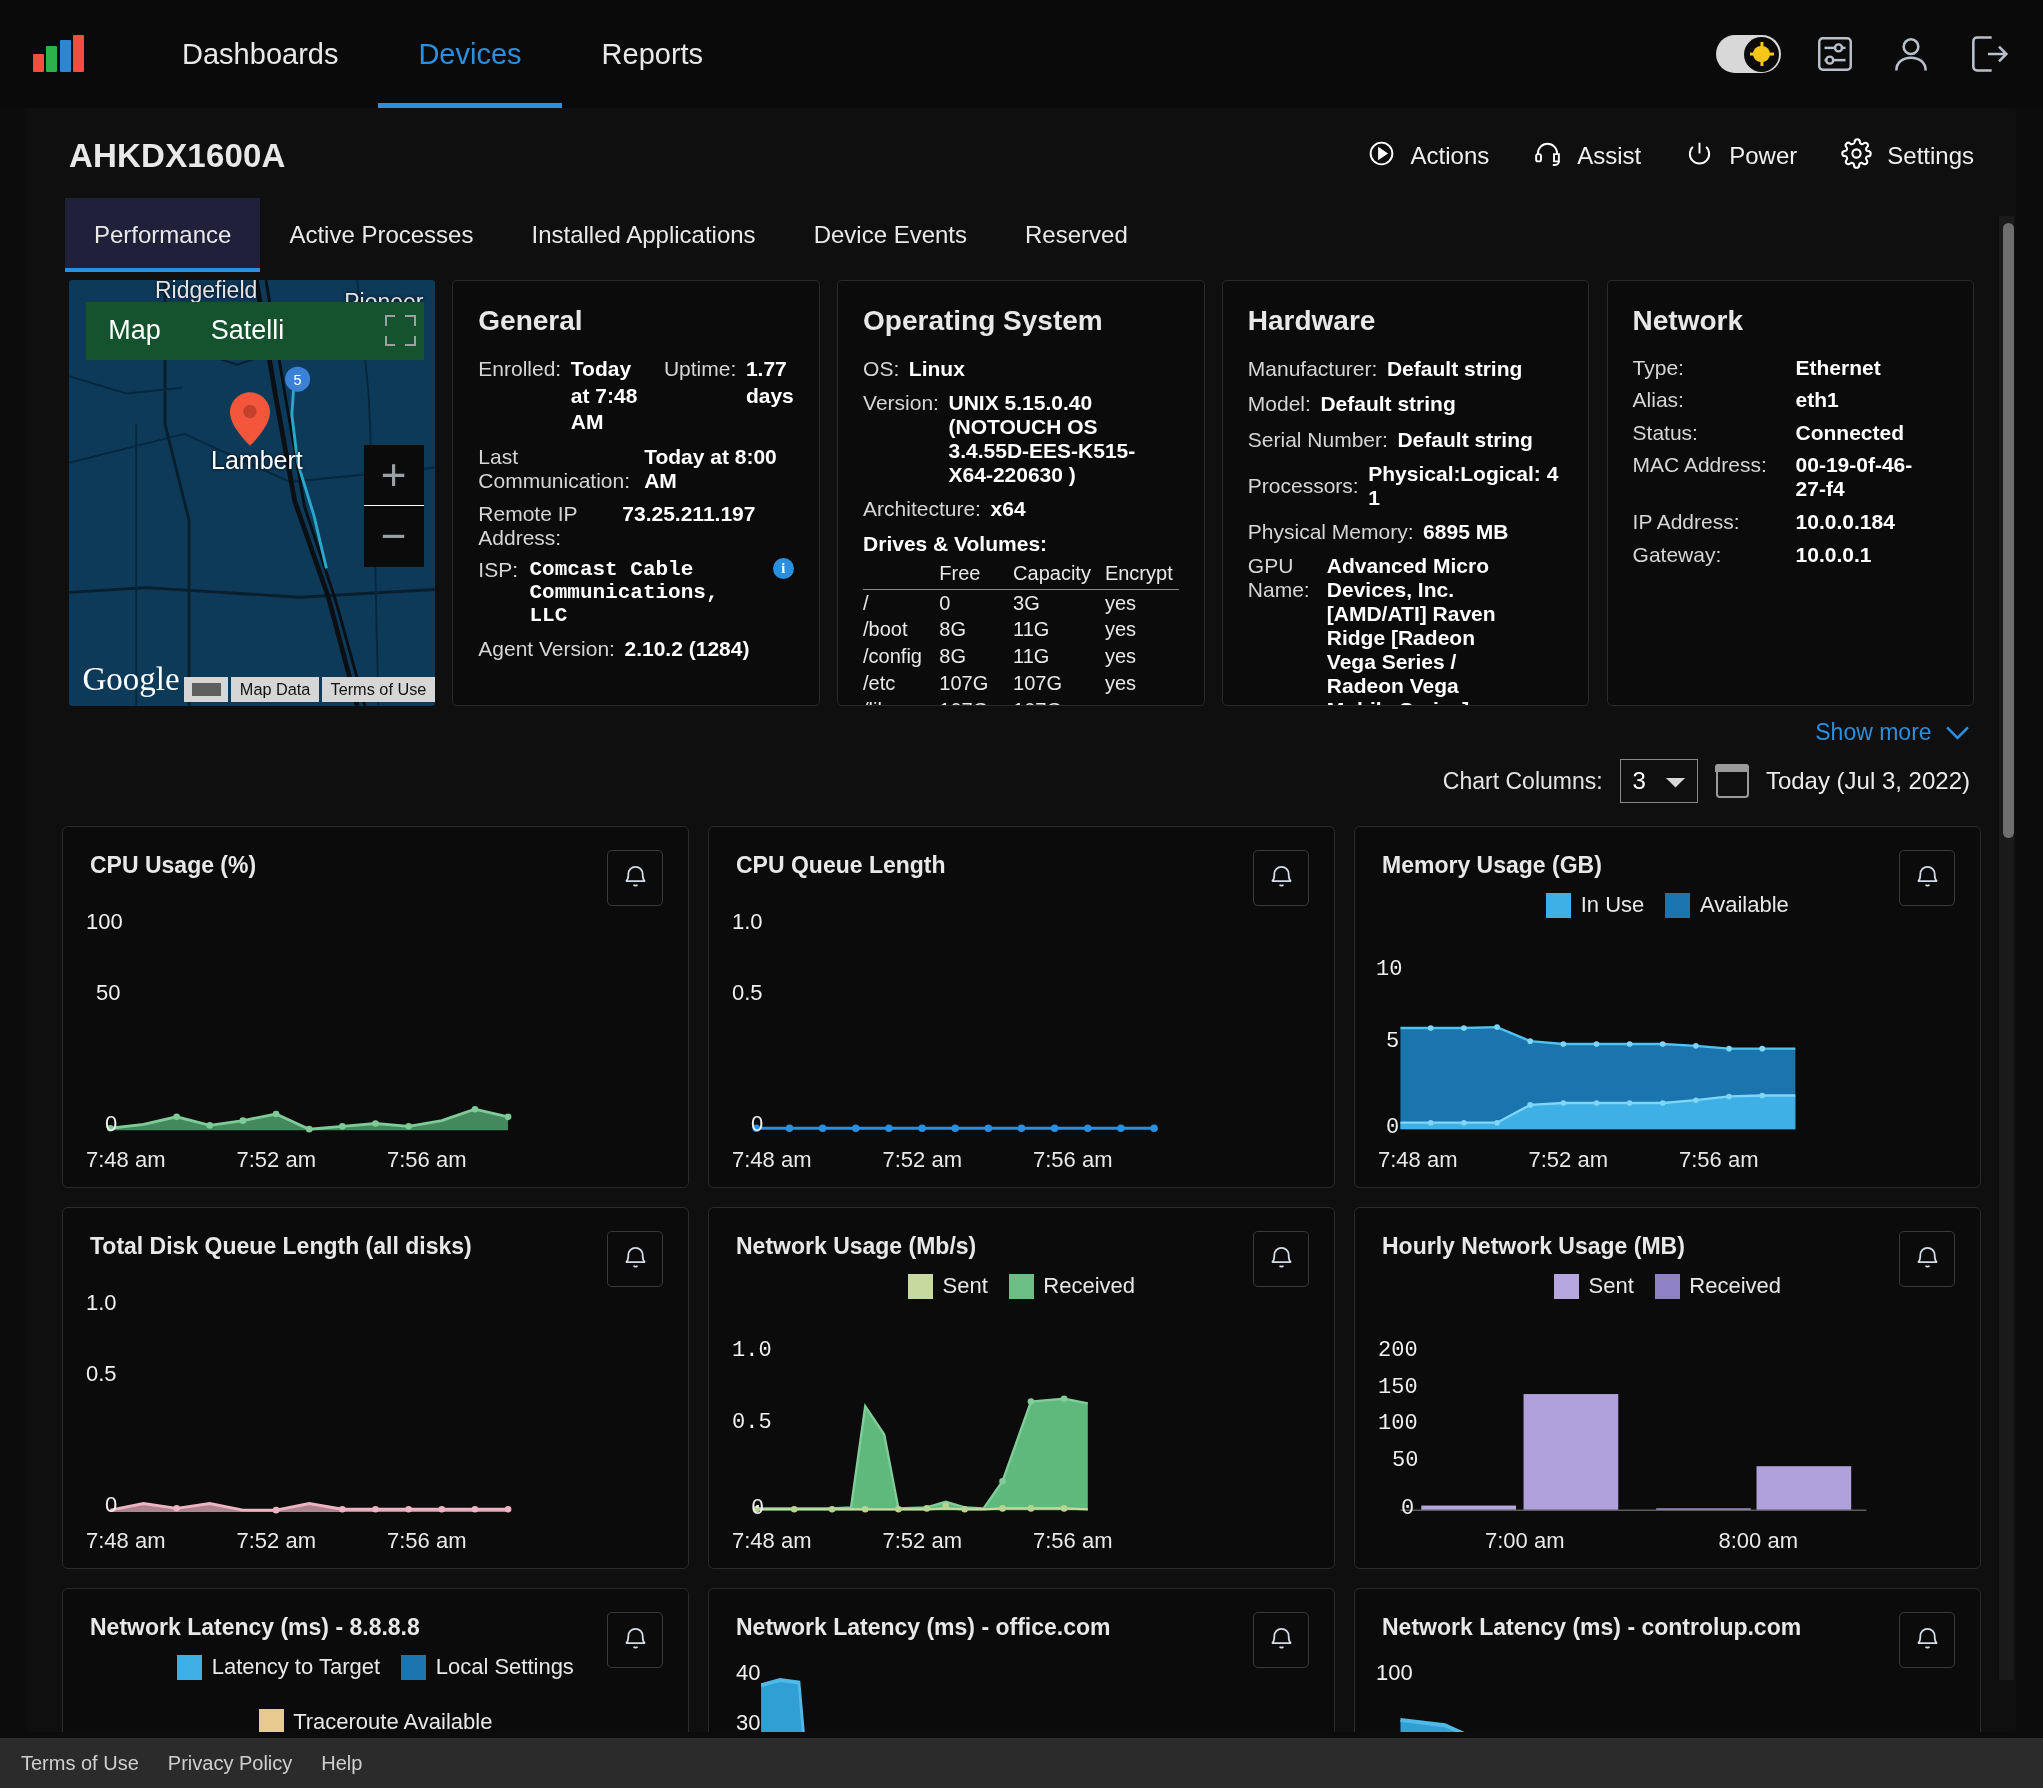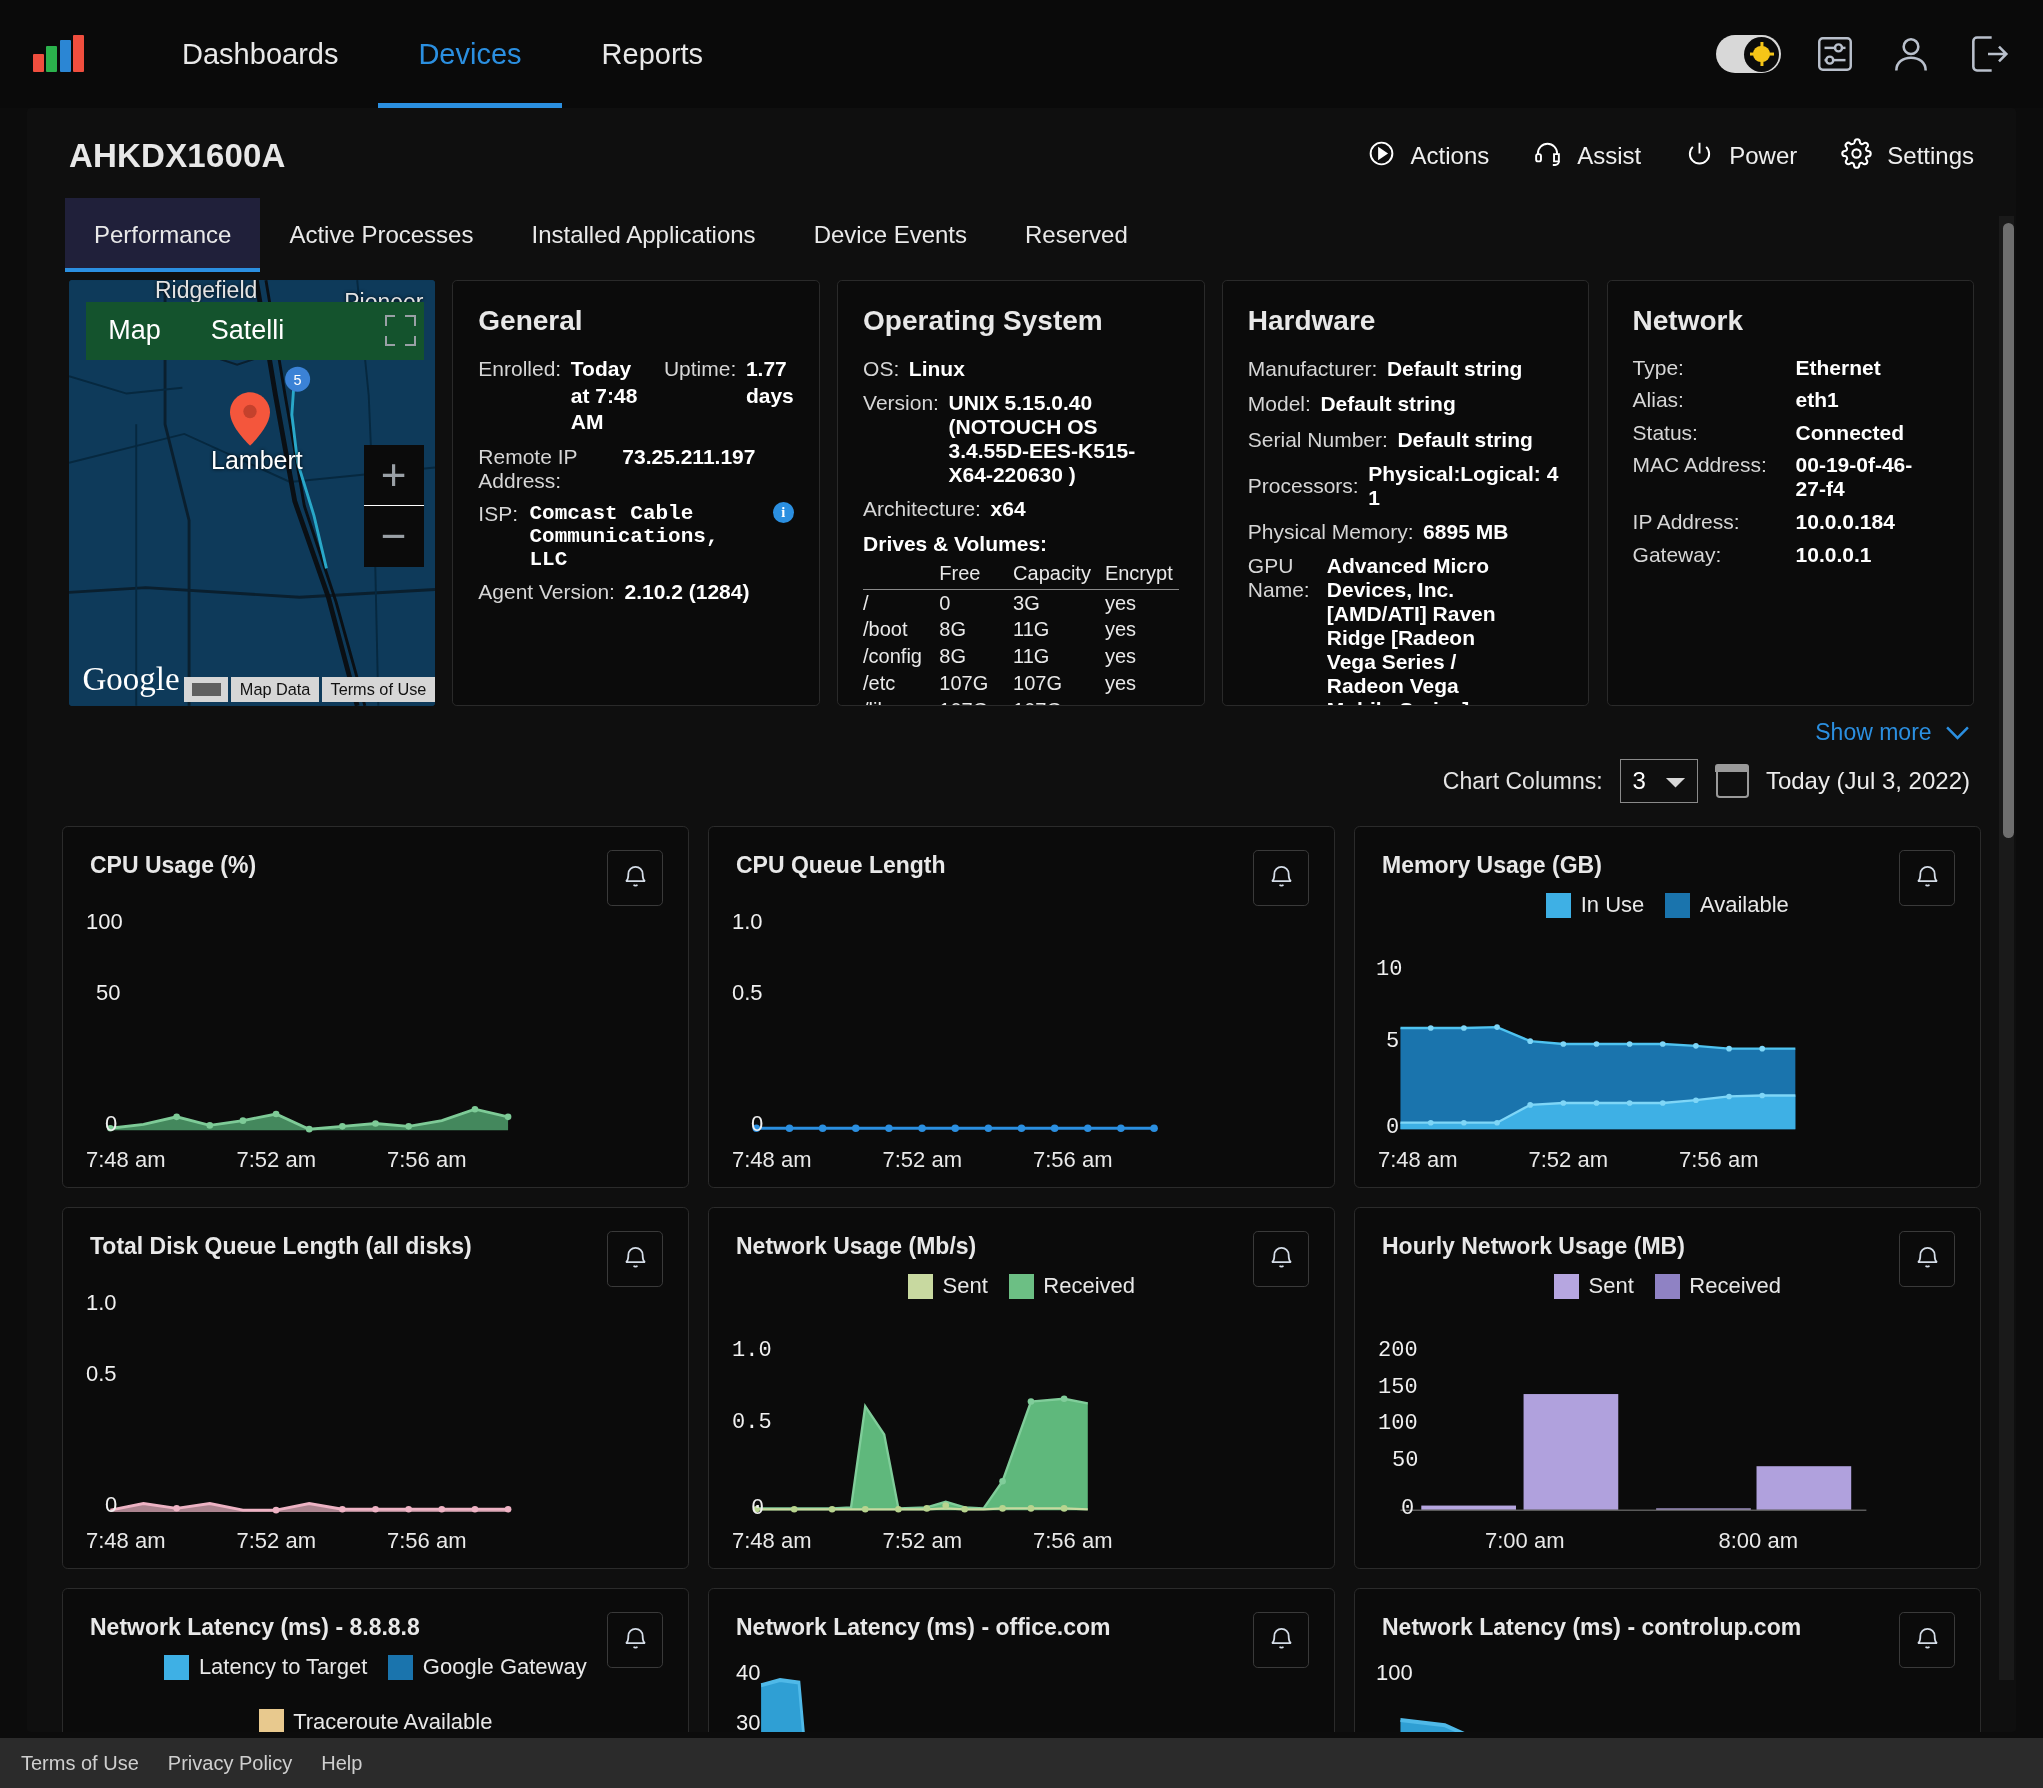--- a/index.html
+++ b/index.html
@@ -329,20 +329,24 @@
       <h3>General</h3>
       <div class="kv split">
         <div style="display:flex;">
           <span class="k">Enrolled:</span>
           <span class="v" style="max-width:120px">Today at 7:48 AM</span>
         </div>
         <div style="display:flex;">
           <span class="k">Uptime:</span>
           <span class="v" style="max-width:67px">1.77 days</span>
         </div>
+      </div>
+      <div class="row2">
+        <span class="k" style="max-width:202px">Last Communication:</span>
+        <span class="v" style="width:178px">Today at 8:00 AM</span>
       </div>
       <div class="row2">
         <span class="k" style="max-width:144px">Remote IP Address:</span>
         <span class="v" style="width:178px">73.25.211.197</span>
       </div>
       <div class="row2">
         <span class="k">ISP:</span>
         <span class="v" style="width:231px;margin-right:auto;margin-left:11.5px;font-family:Liberation Mono, monospace;">Comcast Cable Communications, LLC</span>
         <span class="info-i">i</span>
       </div>
@@ -769,21 +773,21 @@
             <path d="M10.5 19a1.7 1.7 0 0 0 3 0"></path>
         </svg>
       </div>
       <div class="legend" style="flex-wrap:wrap;">
         <div class="li">
             <span class="sw" style="background:#3eb0e5"></span>
             <span>Latency to Target</span>
           </div>
         <div class="li">
             <span class="sw" style="background:#1a74ad"></span>
-            <span>Google Gateway</span>
+            <span>Local Settings</span>
           </div>
         <div class="li" style="width:100%;justify-content:center;margin-top:7.7px">
             <span class="sw" style="background:#e8c98e"></span>
             <span>Traceroute Available</span>
           </div>
       </div>
     </div>
 
     <div class="chart-card">
       <h4>Network Latency (ms) - office.com</h4>

